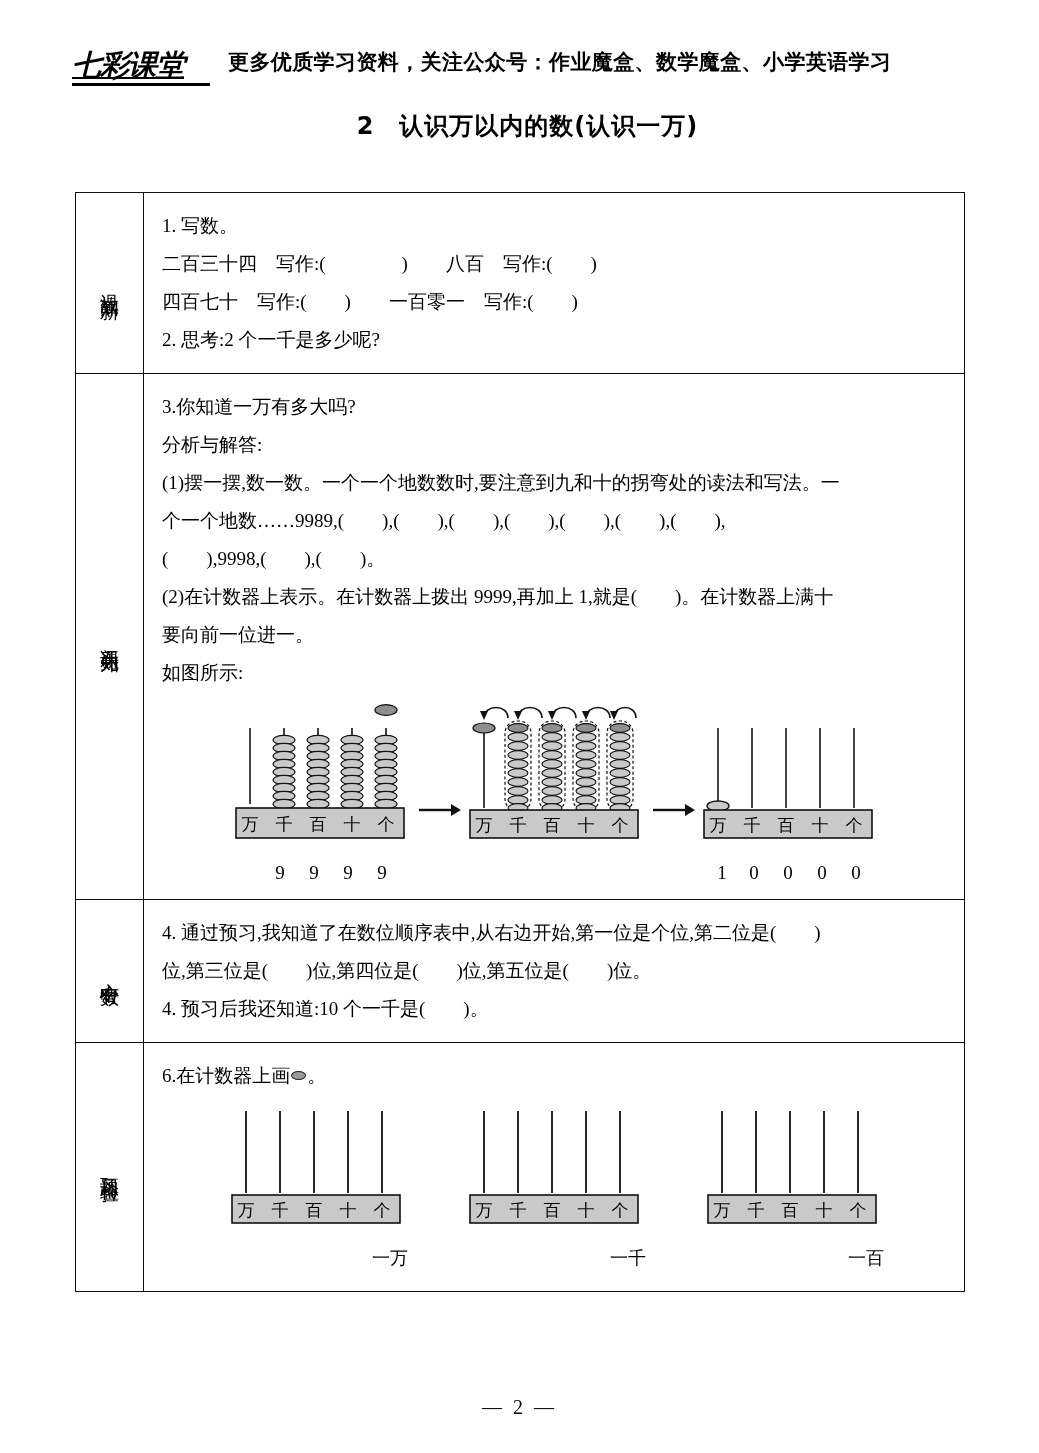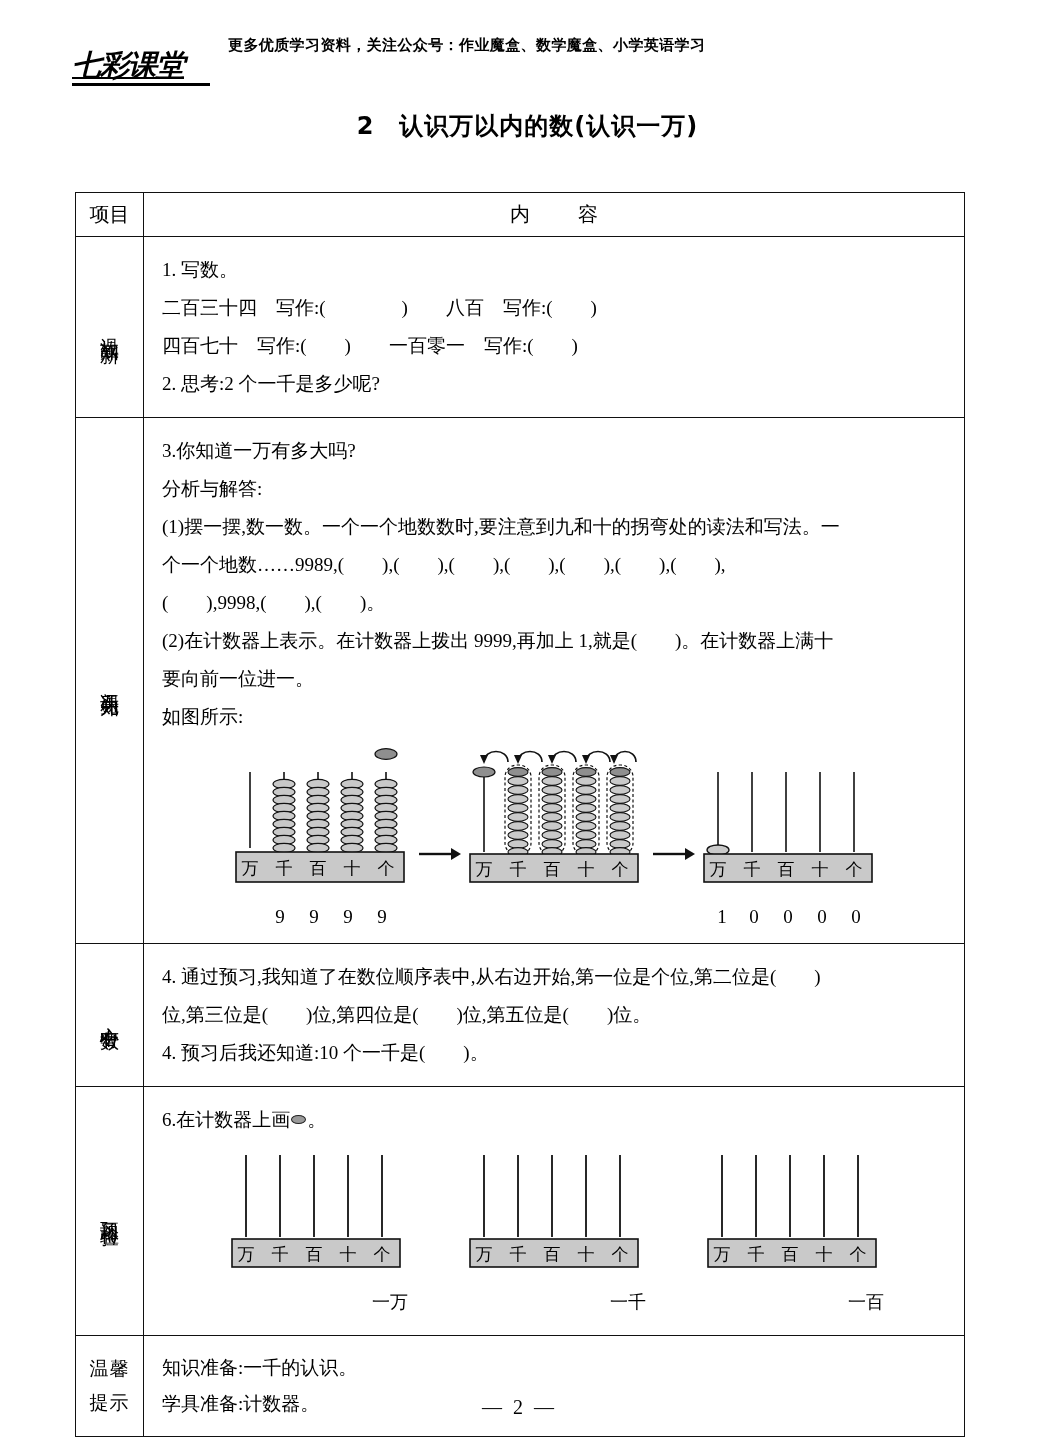--- a/index.html
+++ b/index.html
@@ -39,24 +39,24 @@
     white-space: nowrap;
   }
   .logo-rule {
     width: 138px;
     height: 3px;
     background: #000;
     margin-top: 1px;
   }
   .header-note {
     position: absolute;
-    left: 228px; top: 0;
+    left: 228px; top: 12px;
     font-family: "DejaVu Sans", sans-serif;
     font-weight: bold;
-    font-size: 15px;
+    font-size: 21px;
     letter-spacing: 0.4px;
     white-space: nowrap;
   }
 
   
   .doc-title {
     position: absolute;
     left: 8px; top: 110px;
     width: 1039px;
     text-align: center;
@@ -195,26 +195,20 @@
     <div class="logo-text">七彩课堂</div>
     <div class="logo-rule"></div>
   </div>
   <div class="header-note">更多优质学习资料，关注公众号：作业魔盒、数学魔盒、小学英语学习</div>
 </div>
 
 <div class="doc-title">2　认识万以内的数(认识一万)</div>
 
 <table class="sheet">
   <tbody>
-      <tr>
-    <td class="col-label thead-label">项目</td>
-    <td class="thead-content">
-      <span>内　容</span>
-    </td>
-  </tr>
 
   <tr>
     <td class="col-label">
       <div class="vlabel-wrap">
             <span class="vlabel">温故知新</span>
           </div>
     </td>
     <td>
       <div class="cellbody">
         <p>1. 写数。</p>
@@ -522,30 +516,16 @@
               <text x="120" y="115" font-size="17" text-anchor="middle" font-family="Liberation Serif, serif">十</text>
               <text x="154" y="115" font-size="17" text-anchor="middle" font-family="Liberation Serif, serif">个</text>
             </svg>
             <div class="caption">一百</div>
           </div>
         </div>
       </div>
     </td>
   </tr>
 
-  <tr>
-    <td class="col-label">
-      <div class="hlabel-wrap">
-        <span>温馨</span>
-        <span>提示</span>
-      </div>
-    </td>
-    <td>
-      <div class="cellbody tight">
-        <p>知识准备:一千的认识。</p>
-        <p>学具准备:计数器。</p>
-      </div>
-    </td>
-  </tr>
 </tbody>
   </table>
 
 <div class="pagenum">— 2 —</div>
 
 </body></html>

